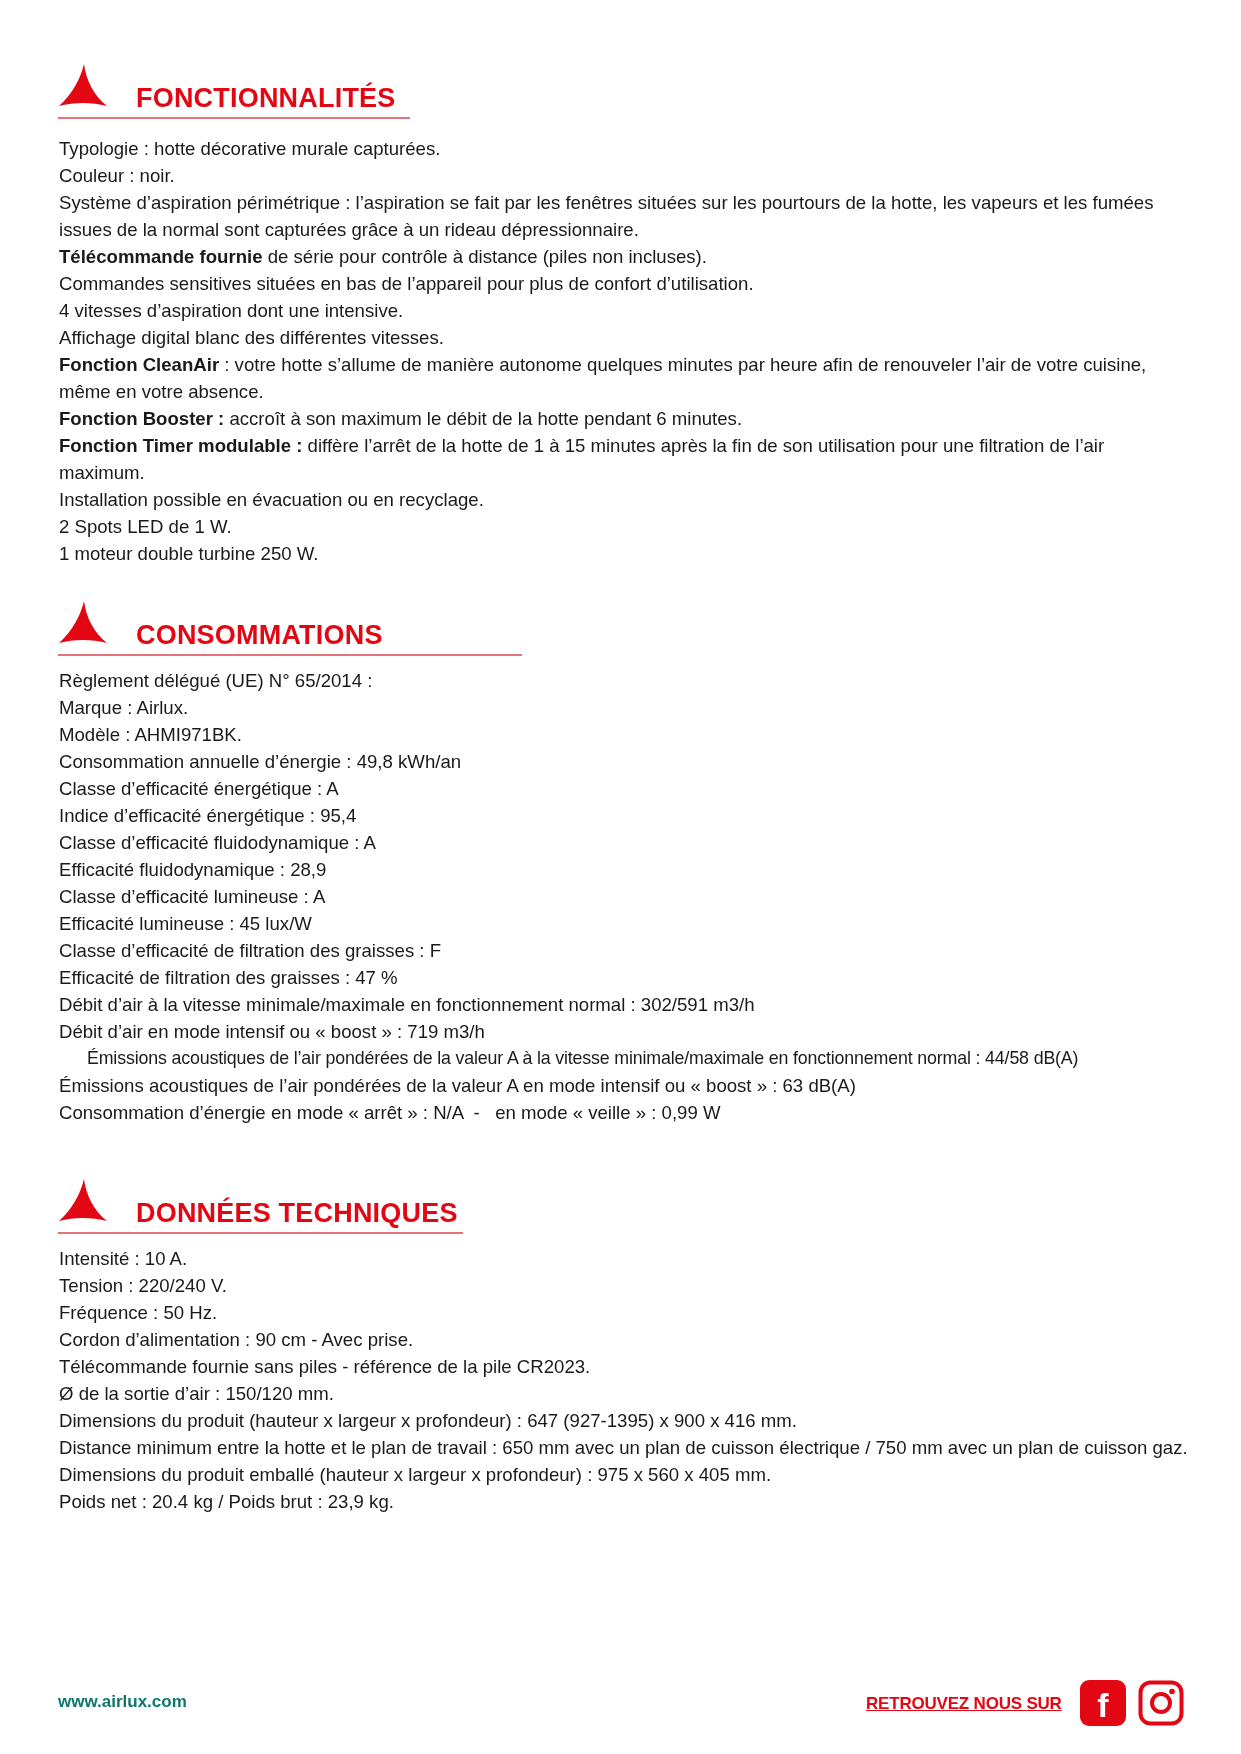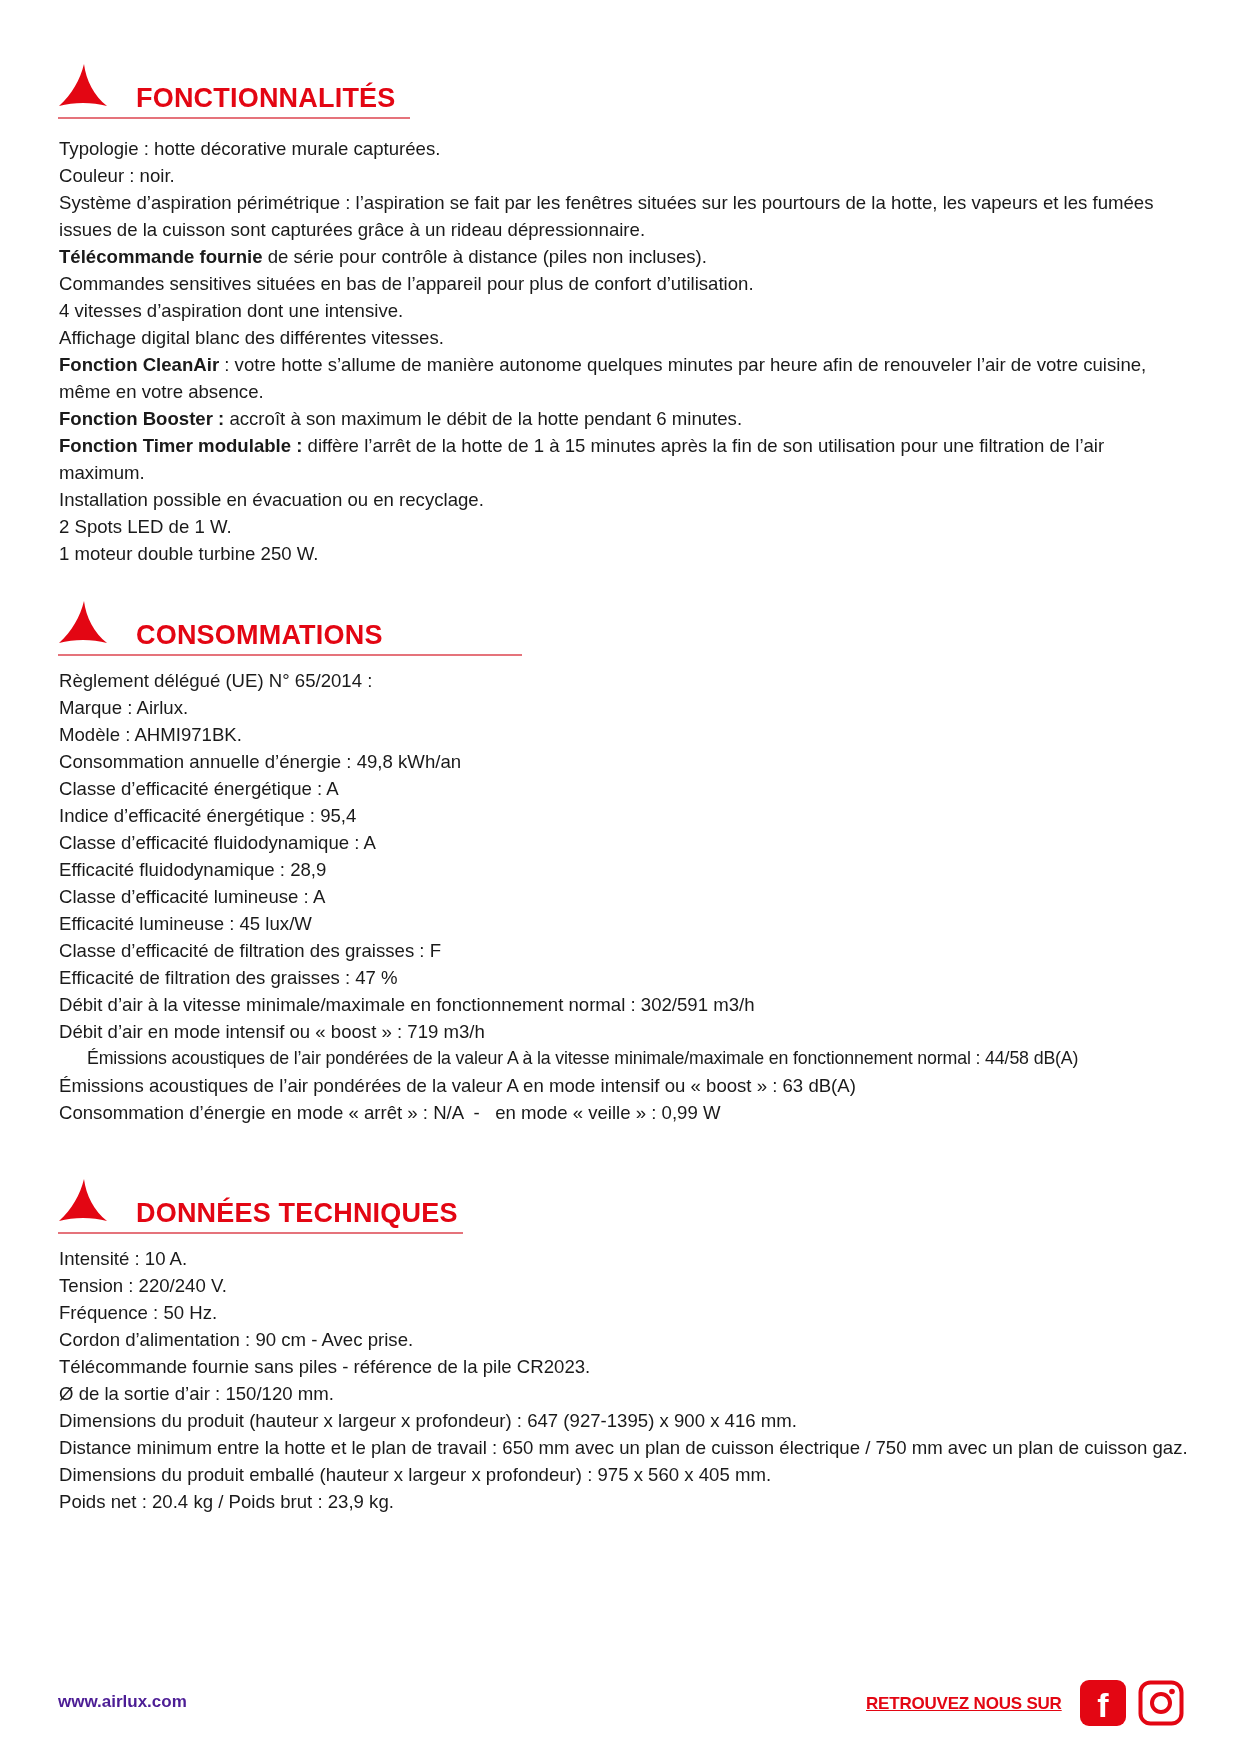--- a/index.html
+++ b/index.html
@@ -99,21 +99,21 @@
   <svg class="tri" viewBox="0 0 50 46">
     <path d="M26 2 C 28 18, 36 34, 49 44 C 34 40, 16 40, 1 44 C 14 32, 22 18, 26 2 Z" fill="#e30613"></path>
   </svg>
   <div class="title" style="color:#e30613;">FONCTIONNALITÉS</div>
   <div class="rule" style="width:352px;"></div>
 </div>
 
 <div class="body-text" style="top:135px;">
   <p><b style="font-weight:normal;">Typologie : hotte décorative murale capturées.</b></p>
   <p><span>Couleur : noir.</span></p>
-  <p><span>Système d’aspiration périmétrique : l’aspiration se fait par les fenêtres situées sur les pourtours de la hotte, les vapeurs et les fumées issues de la cuisson sont capturées grâce à un rideau dépressionnaire.</span></p>
+  <p><span>Système d’aspiration périmétrique : l’aspiration se fait par les fenêtres situées sur les pourtours de la hotte, les vapeurs et les fumées issues de la normal sont capturées grâce à un rideau dépressionnaire.</span></p>
   <p><b>Télécommande fournie</b><span> de série pour contrôle à distance (piles non incluses).</span></p>
   <p><span>Commandes sensitives situées en bas de l’appareil pour plus de confort d’utilisation.</span></p>
   <p><span>4 vitesses d’aspiration dont une intensive.</span></p>
   <p><span>Affichage digital blanc des différentes vitesses.</span></p>
   <p><b>Fonction CleanAir</b><span> : votre hotte s’allume de manière autonome quelques minutes par heure afin de renouveler l’air de votre cuisine, même en votre absence.</span></p>
   <p><b>Fonction Booster :</b><span> accroît à son maximum le débit de la hotte pendant 6 minutes.</span></p>
   <p><b>Fonction Timer modulable :</b><span> diffère l’arrêt de la hotte de 1 à 15 minutes après la fin de son utilisation pour une filtration de l’air maximum.</span></p>
   <p><span>Installation possible en évacuation ou en recyclage.</span></p>
   <p><span>2 Spots LED de 1 W.</span></p>
   <p><span>1 moteur double turbine 250 W.</span></p>
@@ -161,21 +161,21 @@
   <p>Fréquence : 50 Hz.</p>
   <p>Cordon d’alimentation : 90 cm - Avec prise.</p>
   <p>Télécommande fournie sans piles - référence de la pile CR2023.</p>
   <p>Ø de la sortie d’air : 150/120 mm.</p>
   <p>Dimensions du produit (hauteur x largeur x profondeur) : 647 (927-1395) x 900 x 416 mm.</p>
   <p>Distance minimum entre la hotte et le plan de travail : 650 mm avec un plan de cuisson électrique / 750 mm avec un plan de cuisson gaz.</p>
   <p>Dimensions du produit emballé (hauteur x largeur x profondeur) : 975 x 560 x 405 mm.</p>
   <p>Poids net : 20.4 kg / Poids brut : 23,9 kg.</p>
 </div>
 
-<div class="footer-url" style="color:#4c1d95;">www.airlux.com</div>
+<div class="footer-url" style="color:#0f766e;">www.airlux.com</div>
 <div class="footer-follow" style="color:#e30613;">RETROUVEZ NOUS SUR</div>
 
 <div class="social fb" style="background:#e30613;">
   <span>f</span>
 </div>
 <div class="social ig">
   <svg width="46" height="46" viewBox="0 0 46 46">
     <rect x="2.5" y="2.5" width="41" height="41" rx="10" ry="10" fill="none" stroke="#e30613" stroke-width="4"></rect>
     <circle cx="23" cy="23" r="9" fill="none" stroke="#e30613" stroke-width="4"></circle>
     <circle cx="34" cy="11.5" r="2.8" fill="#e30613"></circle>

